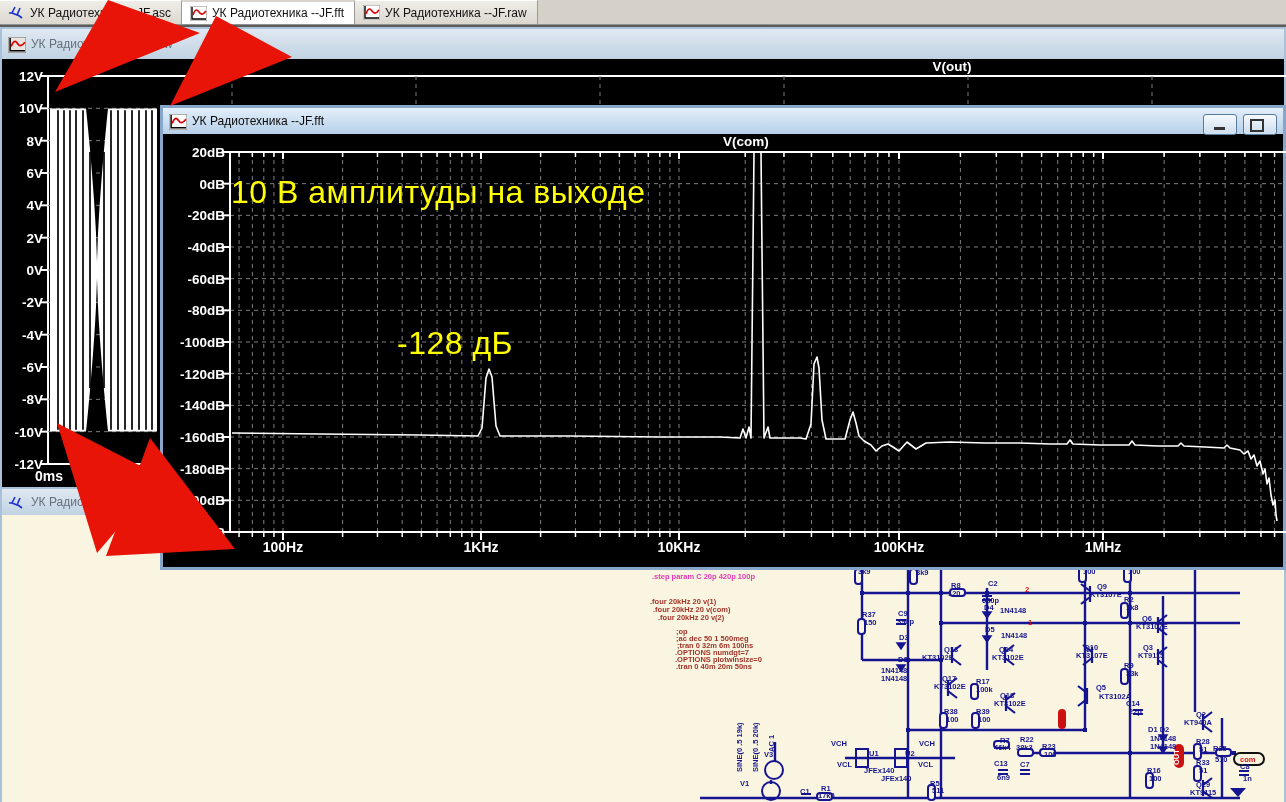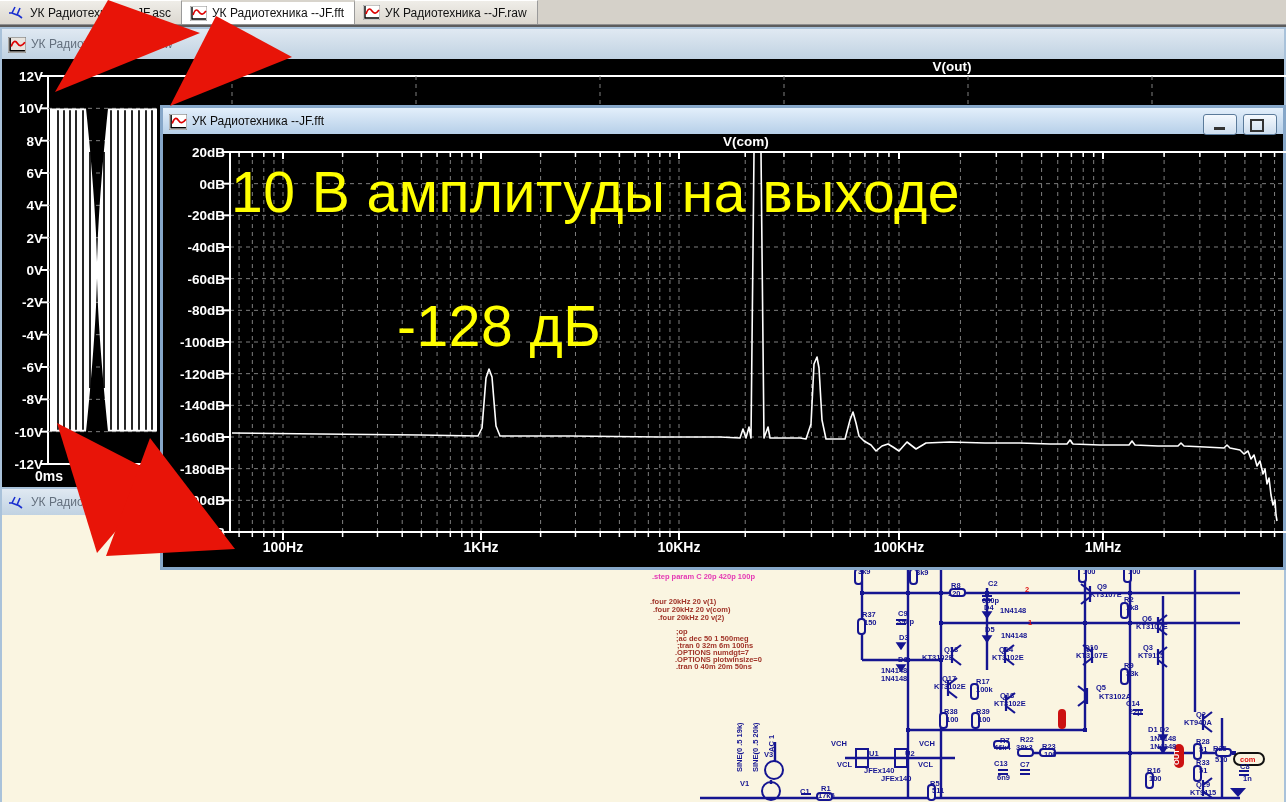--- a/index.html
+++ b/index.html
@@ -24,24 +24,24 @@
   #asc-win{left:0;top:487px;width:1286px;height:315px;background:#faf5e1;border:2px solid #a9c2da;border-bottom:none;z-index:2;}
   .win-btn{position:absolute;top:6px;width:32px;height:19px;border:1px solid #5a7a9a;border-radius:3px;
            background:linear-gradient(#f4f9fe,#cdddee);box-shadow:inset 0 0 1px #fff;}
   .win-btn .dash{position:absolute;left:10px;bottom:4px;width:11px;height:3px;background:#333;}
   .win-btn .box{position:absolute;left:6px;top:4px;width:10px;height:9px;border:2px solid #333;}
   svg.plot{position:absolute;z-index:inherit;}
   #raw-svg{left:0;top:57px;z-index:1;}
   #fft-svg{left:163px;top:133px;z-index:3;}
   #asc-svg{left:0;top:513px;z-index:2;}
   
-  .note{position:absolute;color:#ffff00;font-size:57px;line-height:50px;letter-spacing:0.5px;z-index:4;
+  .note{position:absolute;color:#ffff00;font-size:32px;line-height:50px;letter-spacing:0.5px;z-index:4;
         font-family:"Liberation Sans",sans-serif;}
   #note-amp{left:231px;top:167px;}
-  #note-level{left:397px;top:301px;}
+  #note-level{left:397px;top:318px;}
   
   #arrows{position:absolute;left:0;top:0;z-index:10;pointer-events:none;}
 </style>
 </head>
 <body>
 
 <div id="tab-bar">
   <div class="tab">
     <span class="tab-icon">
       <svg width="17" height="15" viewBox="0 0 17 15">

